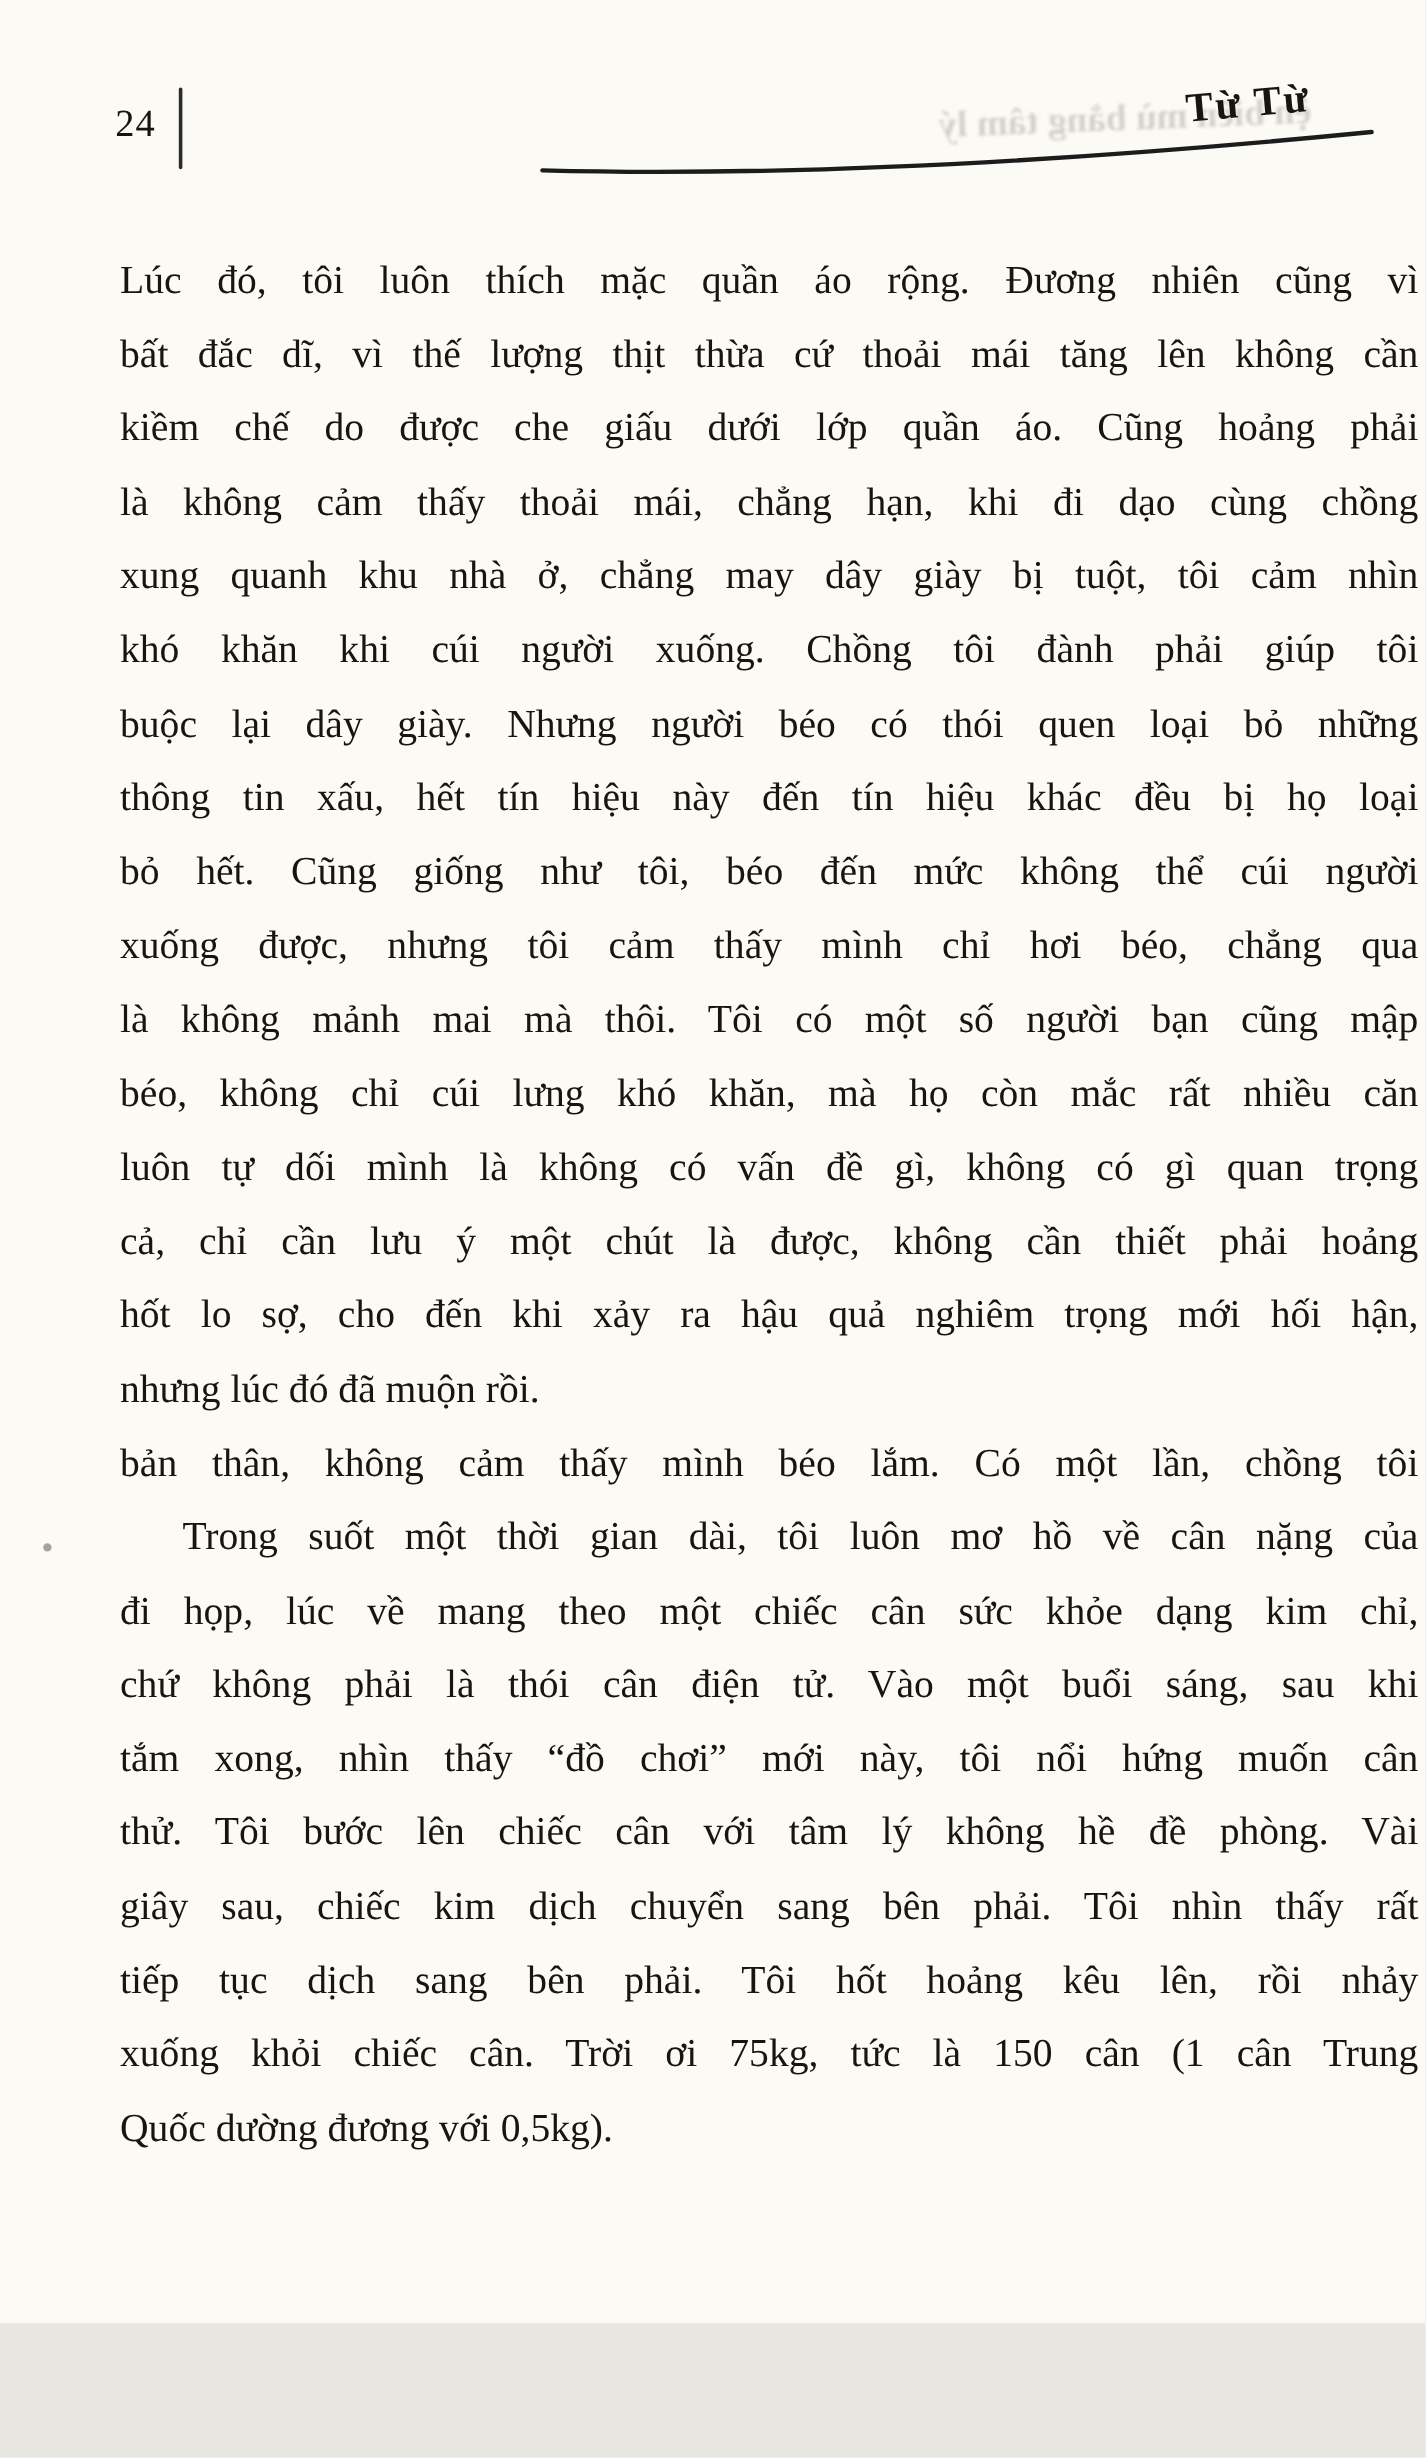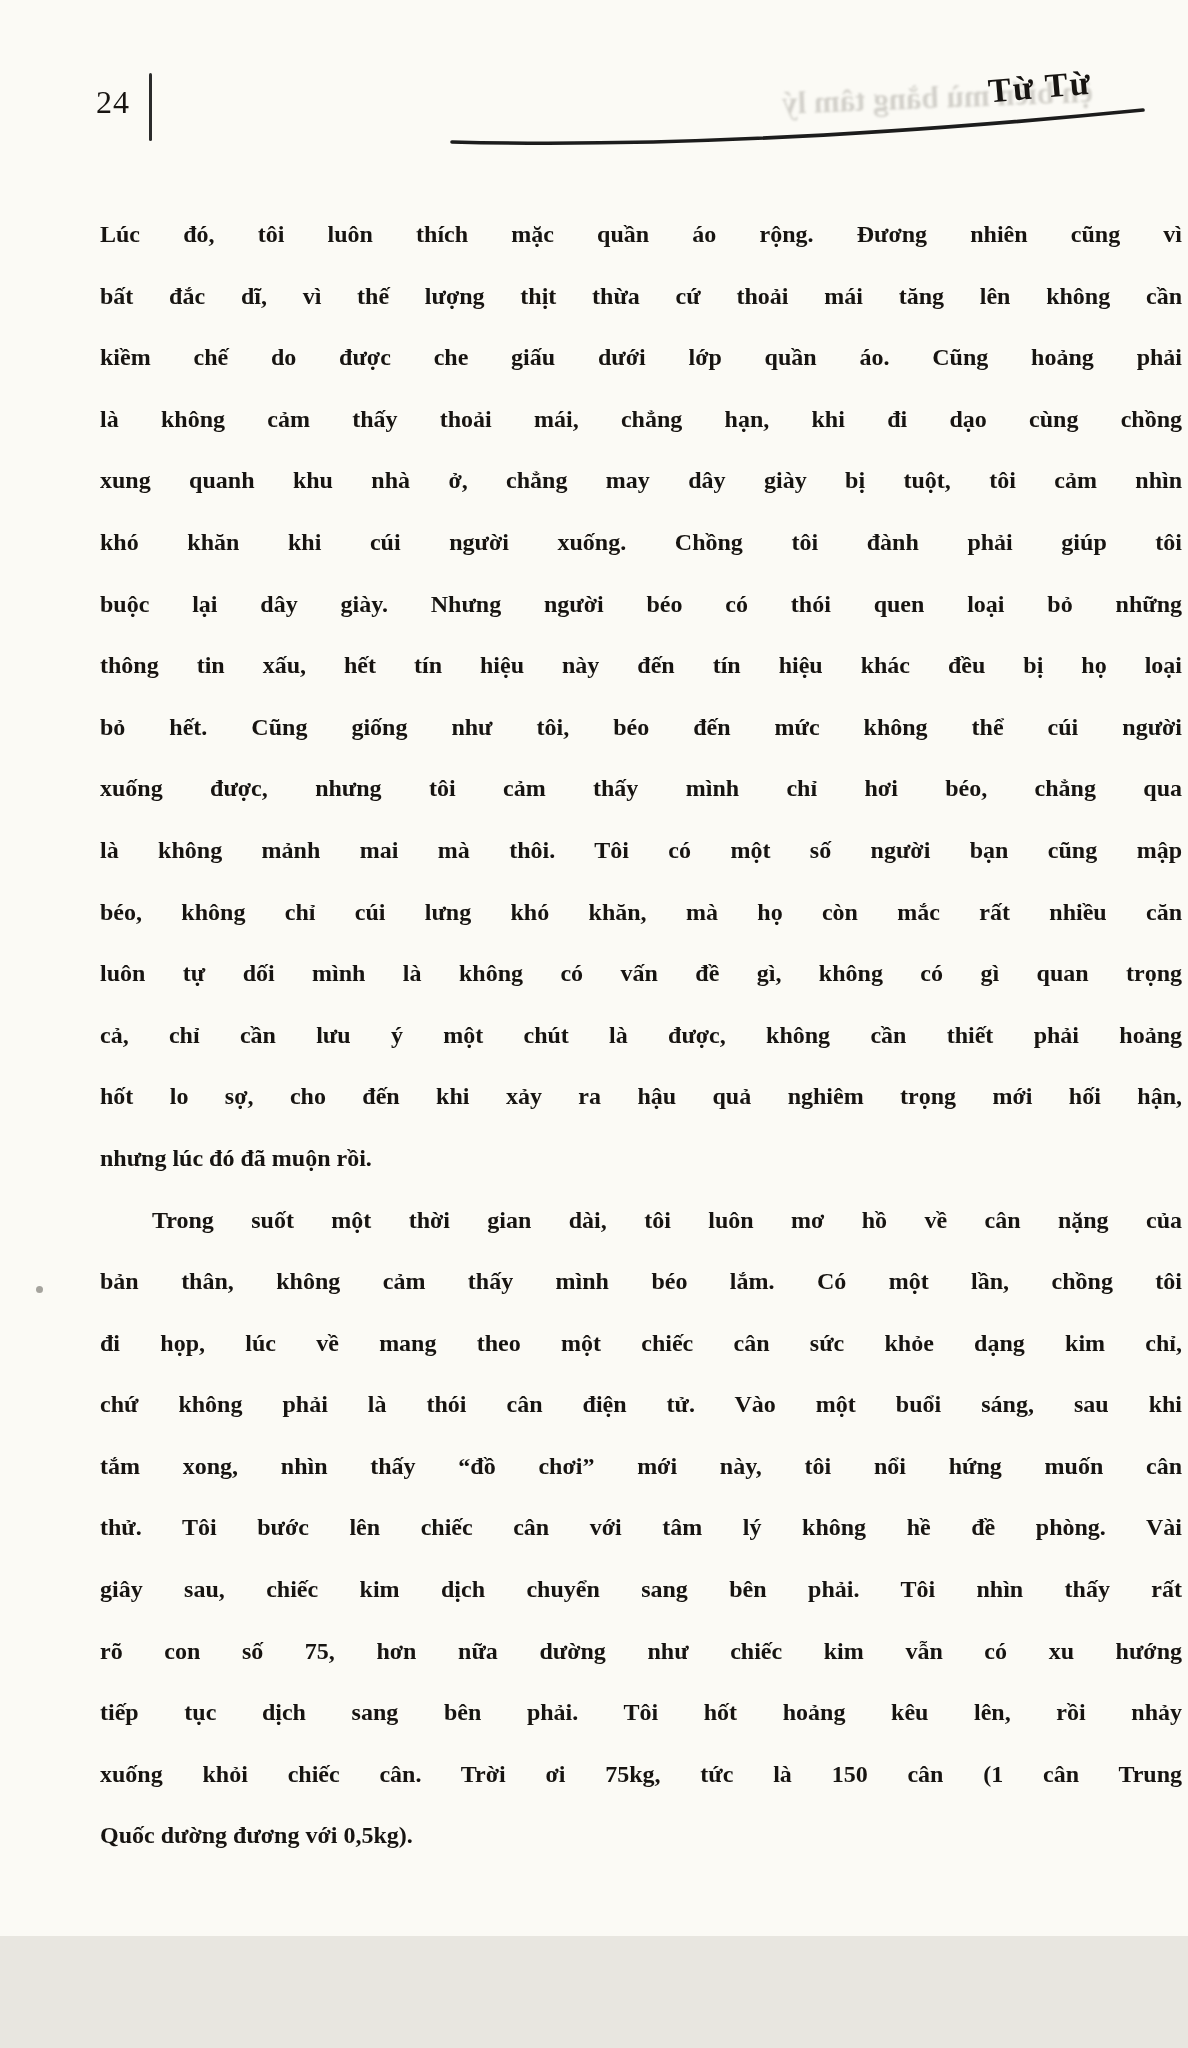--- a/index.html
+++ b/index.html
@@ -40,23 +40,22 @@
     letter-spacing:2px;
   }
   .header-underline {
     position:absolute; left:450px; top:102px;
     width:695px; height:48px;
   }
   
   .textblock {
     position:absolute; left:100px; top:204px;
     width:1082px;
-    font-size:24px;
+    font-size:33px;
     line-height:61.6px;
-    font-weight:bold;
   }
   .line {
     text-align:justify;
     text-align-last:justify;
   }
   .line.para-end { text-align-last:left; }
   .line.indent { text-indent:52px; }
   .scan-speck {
     position:absolute; left:36px; top:1286px;
     width:7px; height:7px; border-radius:50%;
@@ -92,28 +91,27 @@
       <div class="line">bỏ hết. Cũng giống như tôi, béo đến mức không thể cúi người</div>
       <div class="line">xuống được, nhưng tôi cảm thấy mình chỉ hơi béo, chẳng qua</div>
       <div class="line">là không mảnh mai mà thôi. Tôi có một số người bạn cũng mập</div>
       <div class="line">béo, không chỉ cúi lưng khó khăn, mà họ còn mắc rất nhiều căn</div>
       <div class="line">luôn tự dối mình là không có vấn đề gì, không có gì quan trọng</div>
       <div class="line">cả, chỉ cần lưu ý một chút là được, không cần thiết phải hoảng</div>
       <div class="line">hốt lo sợ, cho đến khi xảy ra hậu quả nghiêm trọng mới hối hận,</div>
       <div class="line para-end">nhưng lúc đó đã muộn rồi.</div>
     </section>
     <section>
+      <div class="line">bản thân, không cảm thấy mình béo lắm. Có một lần, chồng tôi</div>
       <div class="line indent">Trong suốt một thời gian dài, tôi luôn mơ hồ về cân nặng của</div>
-      <div class="line">bản thân, không cảm thấy mình béo lắm. Có một lần, chồng tôi</div>
       <div class="line">đi họp, lúc về mang theo một chiếc cân sức khỏe dạng kim chỉ,</div>
       <div class="line">chứ không phải là thói cân điện tử. Vào một buổi sáng, sau khi</div>
       <div class="line">tắm xong, nhìn thấy “đồ chơi” mới này, tôi nổi hứng muốn cân</div>
       <div class="line">thử. Tôi bước lên chiếc cân với tâm lý không hề đề phòng. Vài</div>
       <div class="line">giây sau, chiếc kim dịch chuyển sang bên phải. Tôi nhìn thấy rất</div>
-      <div class="line">rõ con số 75, hơn nữa dường như chiếc kim vẫn có xu hướng</div>
       <div class="line">tiếp tục dịch sang bên phải. Tôi hốt hoảng kêu lên, rồi nhảy</div>
       <div class="line">xuống khỏi chiếc cân. Trời ơi 75kg, tức là 150 cân (1 cân Trung</div>
       <div class="line para-end">Quốc dường đương với 0,5kg).</div>
     </section>
   </main>
 
   <span class="scan-speck"></span>
 
 </div>
 

